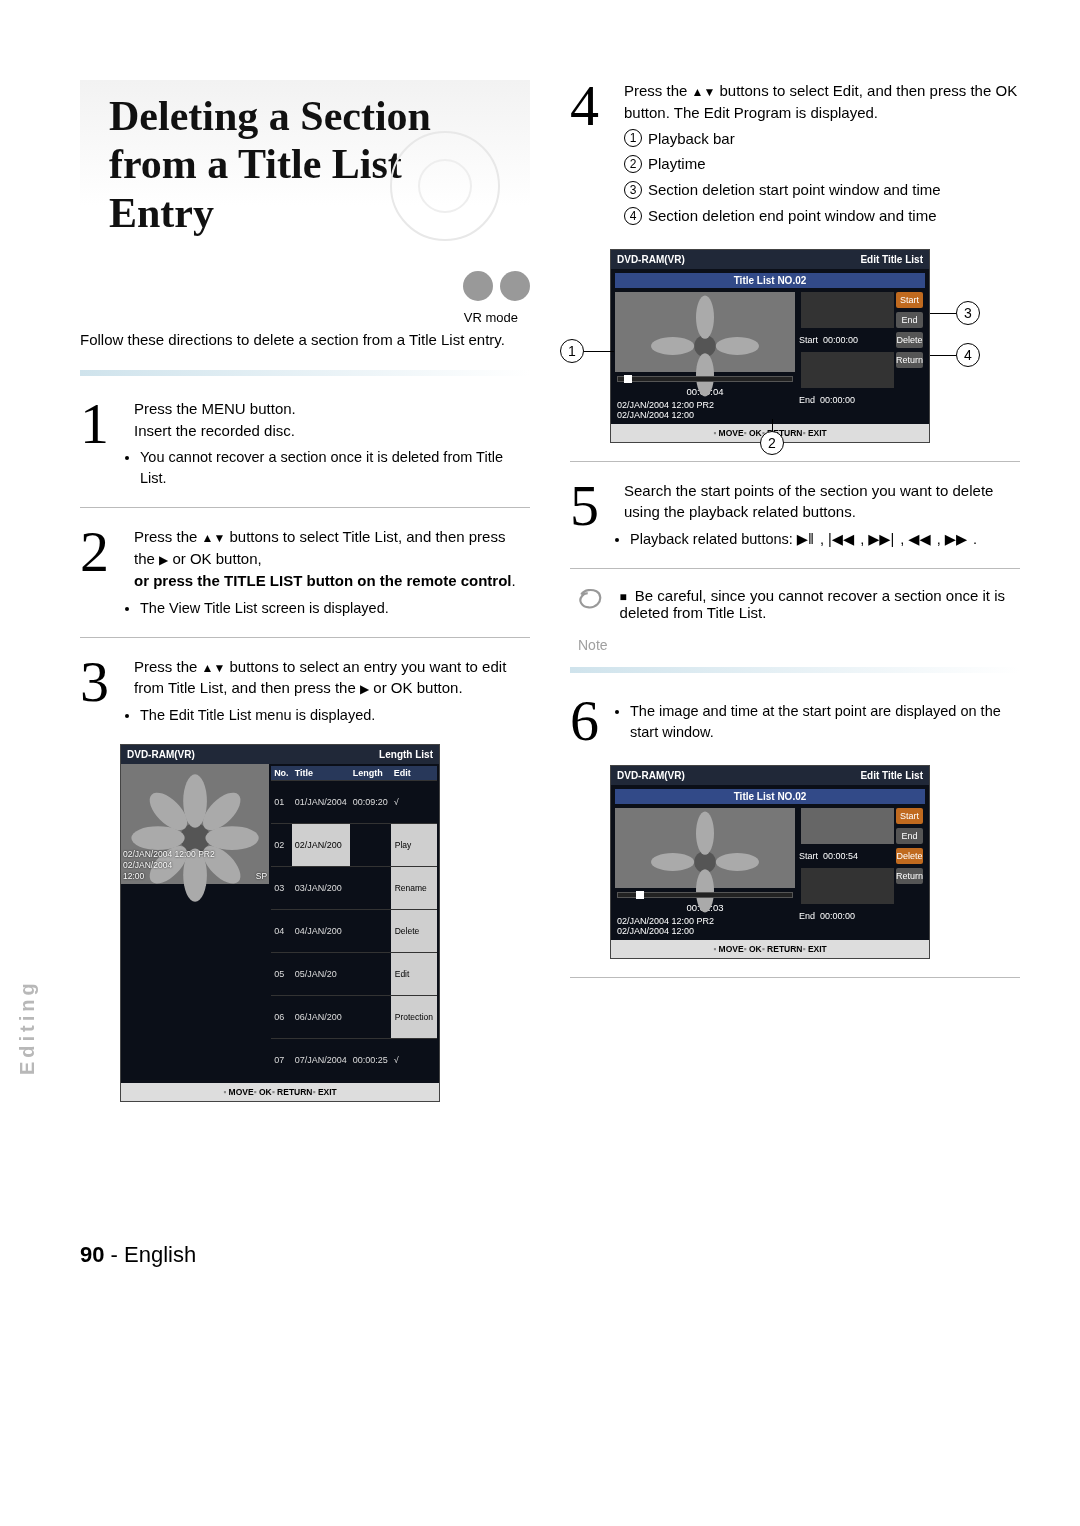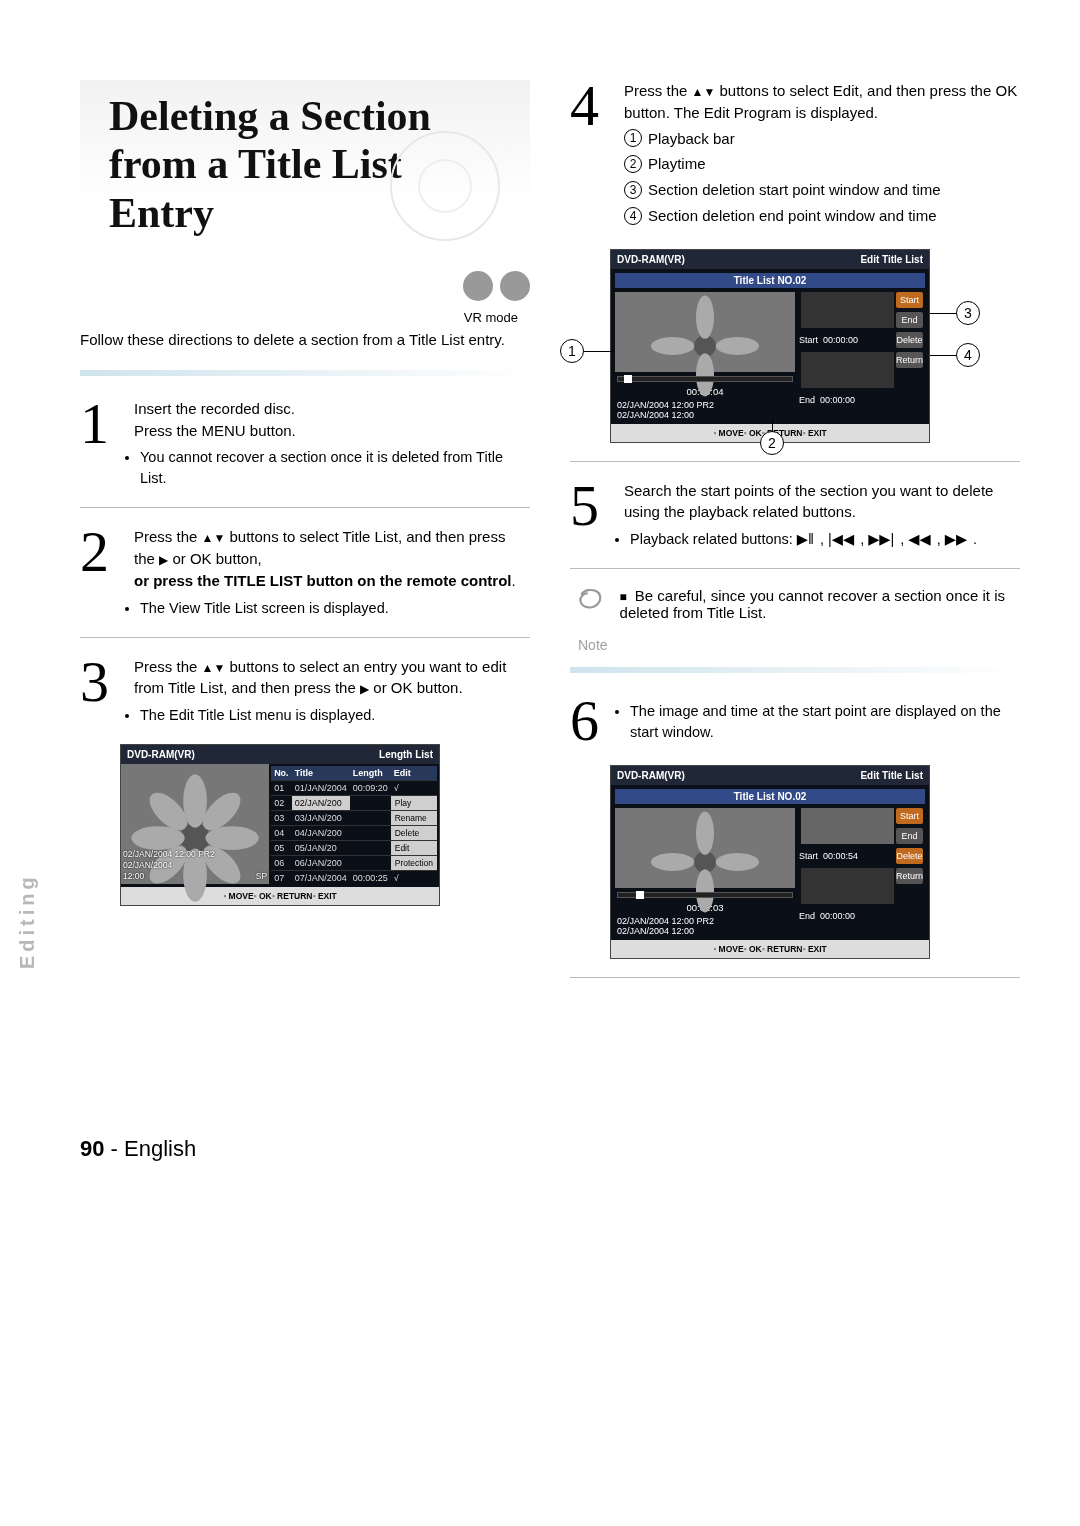--- a/index.html
+++ b/index.html
@@ -52,21 +52,21 @@
   .kv { font-size:9px; padding:3px 0; white-space:nowrap; }
   .playbar { height:6px; background:#222; border:1px solid #555; margin:4px 6px; position:relative; }
   .playbar .pos { position:absolute; left:6px; top:-2px; width:8px; height:8px; background:#fff; }
   .timecode { text-align:center; font-size:9.5px; padding-bottom:3px; color:#fff; }
   .screen-ftr { display:flex; justify-content:center; padding:4px 0; background:#ddd; color:#000; font-size:8.5px; font-weight:bold; }
   .screen-ftr span::before { content:"▪ "; color:#888; }
 
   
   .tl-table { width: 100%; font-size:9px; border-collapse: collapse; }
   .tl-table th { background:#28385a; color:#fff; padding:2px 3px; text-align:left; font-weight:bold; }
-  .tl-table td { padding:2px 3px; color:#ddd; border-top:1px solid #333; white-space:nowrap; }
+  .tl-table td { padding:16px 3px; color:#ddd; border-top:1px solid #333; white-space:nowrap; }
   .tl-table tr.sel td:nth-child(2) { background:#cfcfcf; color:#000; }
   .tl-table .edit-opt { background:#cfcfcf; color:#000; font-size:8.5px; padding:2px 4px; }
 
   
   .callout { position:absolute; width:24px; height:24px; border:1.5px solid #000; border-radius:50%; text-align:center; font-size:14px; line-height:22px; background:#fff; }
   .cl-line { position:absolute; height:1px; background:#000; }
   .cl-line.v { width:1px; height:auto; }
 
   .tri { font-size:12px; }
   .side-label { position:absolute; left:16px; bottom:210px; transform: rotate(-90deg); transform-origin: left top; color:#b8b8b8; font-weight:bold; letter-spacing:4px; font-size:20px; }
@@ -92,22 +92,22 @@
         <span class="badge"></span>
       </div>
       <div class="vr">VR mode</div>
       <p class="intro">Follow these directions to delete a section from a Title List entry.</p>
 
       <div class="rule"></div>
 
       <div class="step">
         <div class="step-num">1</div>
         <div class="step-body">
+          <div>Press the MENU button.</div>
           <div>Insert the recorded disc.</div>
-          <div>Press the MENU button.</div>
           <ul>
               <li>You cannot recover a section once it is deleted from Title List.</li>
             </ul>
         </div>
       </div>
 
       <div class="rule thin"></div>
 
       <div class="step">
         <div class="step-num">2</div>

